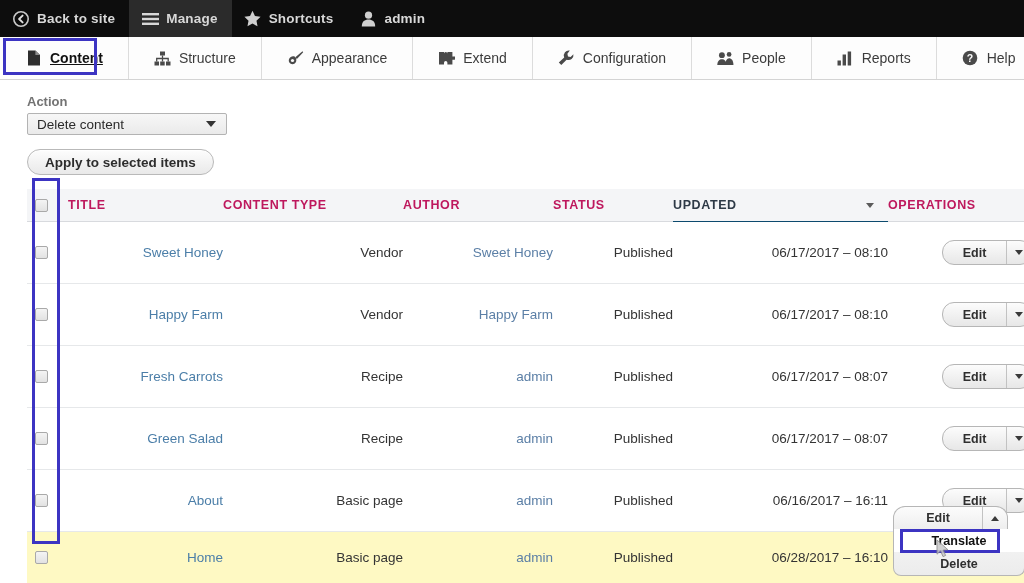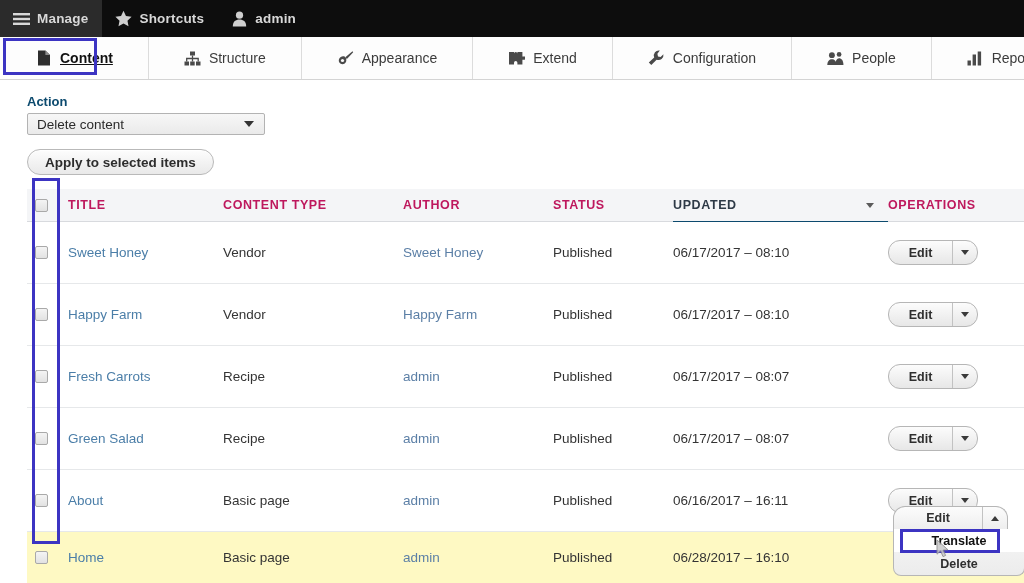--- a/index.html
+++ b/index.html
@@ -49,21 +49,21 @@
     background: #fafafa;
     border-bottom: 1px solid #d4d4d4;
     display: flex;
     align-items: stretch;
     box-shadow: inset 0 -1px 0 #e3e3e3;
   }
   .tab {
     display: flex;
     align-items: center;
     gap: 8px;
-    padding: 0 35px;
+    padding: 0 25px;
     font-size: 14px;
     color: #3c3c3c;
     border-right: 1px solid #dcdcdc;
     background: #fdfdfd;
     white-space: nowrap;
   }
   .tab .tb-icon { width: 17px; height: 17px; display:flex; align-items:center; justify-content:center; color:#4a4a4a;}
   .tab.is-current .tab-label {
     font-weight: bold;
     text-decoration: underline;
@@ -83,26 +83,26 @@
   #annot-checkbox-col { left: 32px; top: 178px; width: 28px; height: 366px; }
   #annot-translate { left: 900px; top: 529px; width: 100px; height: 24px; }
 
   
   .main {
     padding: 10px 0 0 0;
   }
   .action-label {
     font-weight: bold;
     font-size: 13px;
-    color: #0c4a6e;
+    color: #737373;
     margin: 4px 0 4px 27px;
   }
   .select-wrap {
     margin-left: 27px;
-    width: 238px;
+    width: 200px;
     height: 22px;
     border: 1px solid #b3b3b3;
     border-radius: 2px;
     background: linear-gradient(#f7f7f7, #eaeaea);
     display: flex;
     align-items: center;
     box-sizing: border-box;
     position: relative;
   }
   .select-value {
@@ -179,20 +179,21 @@
     border-right: 4px solid transparent;
     border-top: 5px solid #5b5b5b;
   }
 
   table.content-table tbody td {
     padding: 18px 0;
     font-size: 13.5px;
     color: #343434;
     border-bottom: 1px solid #e6e8ea;
     vertical-align: middle;
+    text-align: right;
   }
   tbody tr.row-highlight td { background: #fef9c3; }
   .cell-link { color: #5b7fa6; }
   .cell-link.title-link { color: #4b7ea8; }
 
   .row-check {
     width: 13px; height: 13px;
     border: 1px solid #a9a9a9;
     border-radius: 2px;
     background: linear-gradient(#f4f4f4, #e2e2e2);
@@ -296,20 +297,29 @@
     z-index: 60;
     pointer-events: none;
     opacity: .85;
   }
 </style>
 </head>
 <body>
 
 <div class="admin-bar">
 
+  <div class="admin-bar-item">
+    <span class="ab-icon">
+      <svg width="16" height="16" viewBox="0 0 16 16">
+          <circle cx="8" cy="8" r="7.2" fill="none" stroke="#c9c9c9" stroke-width="1.6"></circle>
+          <path d="M9.6 4.6 L6.1 8 L9.6 11.4" fill="none" stroke="#e0e0e0" stroke-width="1.9" stroke-linecap="round" stroke-linejoin="round"></path>
+        </svg>
+    </span>
+    <span>Back to site</span>
+  </div>
 
   <div class="admin-bar-item active">
     <span class="ab-icon">
       <svg width="17" height="14" viewBox="0 0 17 14">
           <rect x="0" y="1" width="17" height="2.4" fill="#d8d8d8"></rect>
           <rect x="0" y="5.8" width="17" height="2.4" fill="#d8d8d8"></rect>
           <rect x="0" y="10.6" width="17" height="2.4" fill="#d8d8d8"></rect>
         </svg>
     </span>
     <span>Manage</span>

